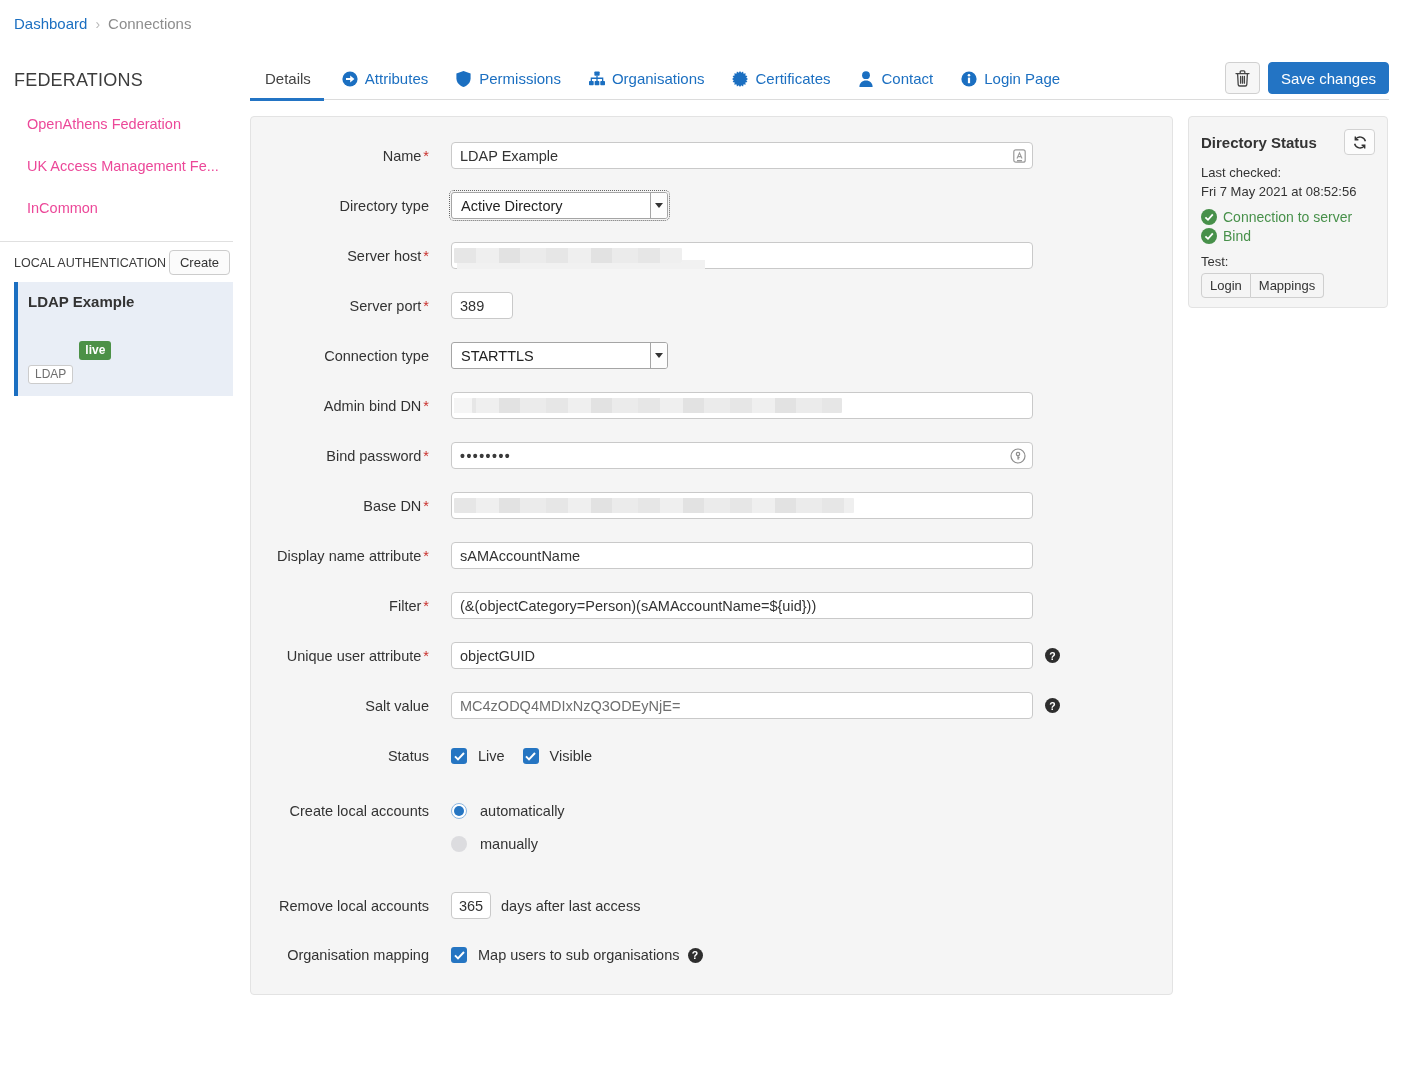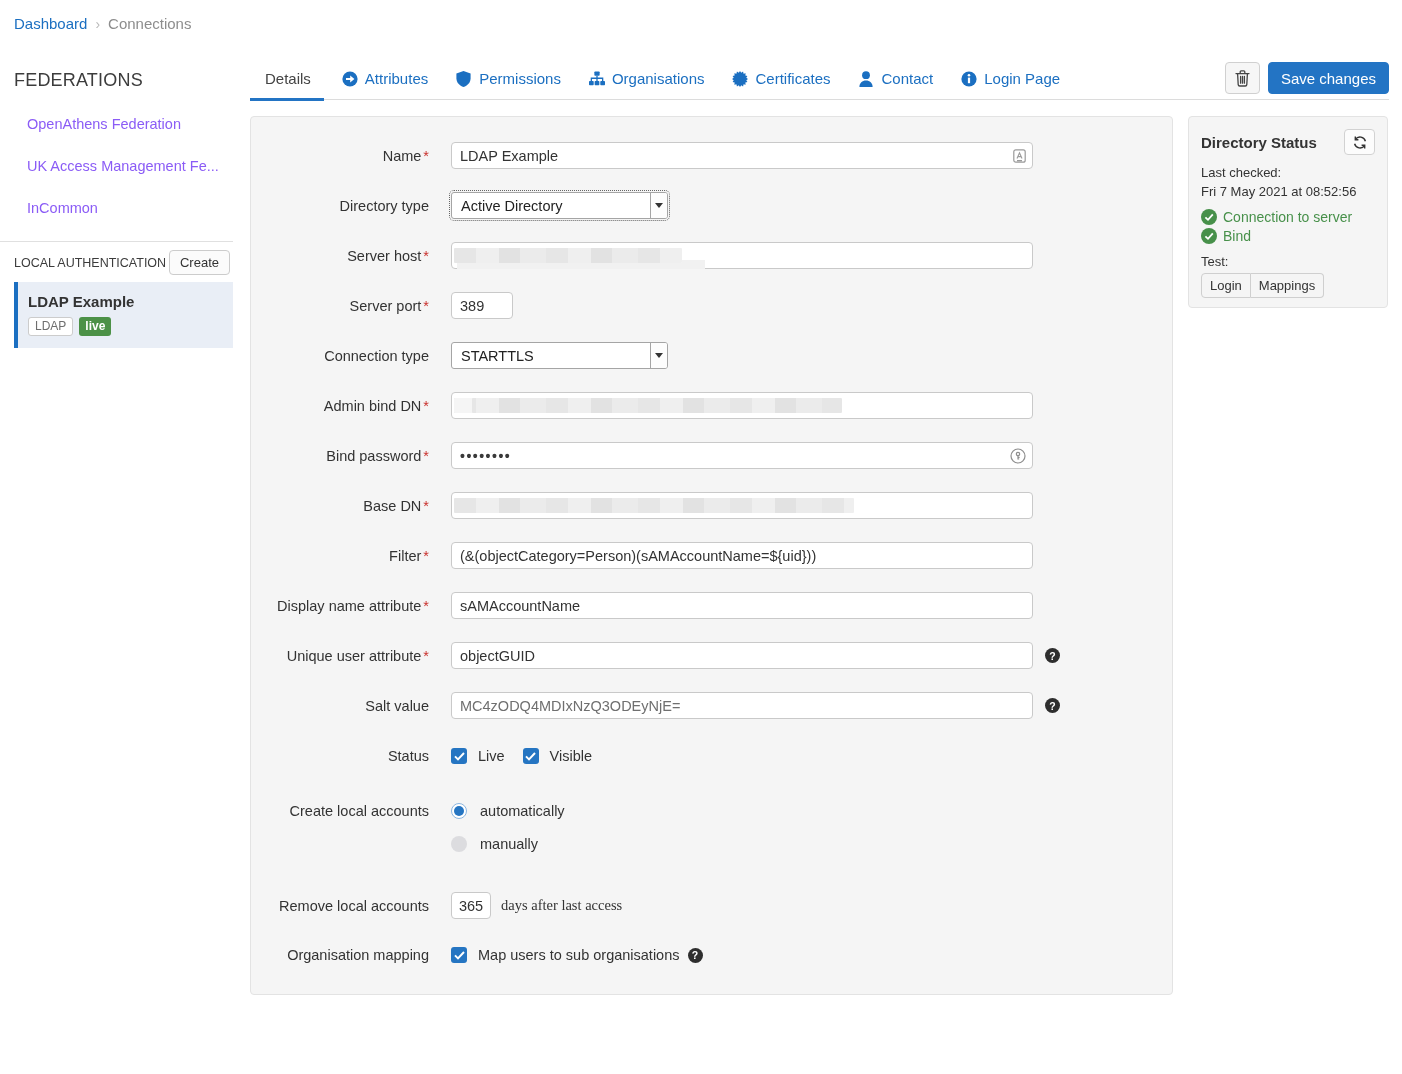--- a/index.html
+++ b/index.html
@@ -8,29 +8,29 @@
 
   
   .breadcrumb { position:absolute; top:15px; left:14px; font-size:15px; display:flex; align-items:center; gap:8px; }
   .breadcrumb a { color:#1b6fc1; text-decoration:none; }
   .crumb-sep { color:#b9b9b9; font-size:14px; }
   .crumb-current { color:#8d8d8d; }
 
   
   .sidebar { position:absolute; left:0; top:62px; width:233px; }
   .side-title { font-size:18px; color:#3c3c3c; padding:8px 14px 12px 14px; letter-spacing:.2px; }
-  .side-link { display:block; font-size:14.5px; color:#8b5cf6; text-decoration:none; padding:13px 12px 13px 27px; white-space:nowrap; overflow:hidden; text-overflow:ellipsis; }
+  .side-link { display:block; font-size:14.5px; color:#ec4899; text-decoration:none; padding:13px 12px 13px 27px; white-space:nowrap; overflow:hidden; text-overflow:ellipsis; }
   .side-divider { border:none; border-top:1px solid #e0e0e0; margin:12px 0 0 0; }
   .side-header-row { display:flex; align-items:center; justify-content:space-between; padding:8px 3px 7px 14px; }
   .side-header-row .side-title2 { font-size:12.5px; color:#3c3c3c; white-space:nowrap; }
   .create-btn { font-family:inherit; font-size:13px; color:#333; background:#fbfbfb; border:1px solid #ccc; border-radius:4px; padding:4px 10px; cursor:pointer; flex:none; }
   .conn-item { margin-left:14px; background:#e9eef6; border-left:4px solid #1b6fc1; padding:11px 12px 12px 10px; }
   .conn-title { font-size:15px; font-weight:bold; color:#333; }
   .conn-badges { margin-top:7px; display:flex; gap:6px; align-items:center; }
-  .badge-outline { font-size:12px; color:#6e6e6e; background:#fff; border:1px solid #ccc; border-radius:3px; padding:1px 6px 2px 6px; }
+  .badge-outline { font-size:12px; color:#6e6e6e; background:#fff; border:1px solid #ccc; border-radius:3px; padding:1px 6px 2px 6px;margin-top:48px; }
   .badge-green { font-size:12px; font-weight:bold; color:#fff; background:#4c9147; border-radius:3px; padding:2px 6px 3px 6px; }
 
   
   .main { position:absolute; left:250px; top:60px; width:1139px; }
   .tabbar { position:relative; height:40px; border-bottom:1px solid #dcdcdc; display:flex; align-items:flex-start; }
   .tab { display:flex; align-items:center; gap:7px; font-size:15px; color:#1b6fc1; text-decoration:none; padding:10px 10px 13px 10px; position:relative; }
   .tab .ticon { display:inline-flex; width:16px; height:16px; }
   .tab.active { color:#444; }
   .tab.active::after { content:""; position:absolute; left:0; right:0; bottom:-1px; height:3px; background:#2374c4; }
   .tab-actions { position:absolute; right:0; top:2px; display:flex; gap:8px;align-items:flex-end; }
@@ -72,21 +72,21 @@
   
   .cb { width:16px; height:16px; border-radius:3px; background:#2575c2; display:inline-flex; align-items:center; justify-content:center; flex:none; }
   .cb svg { display:block; }
   .cb-label { font-size:14.5px; color:#333; margin-left:11px; }
   .cb-group { display:flex; align-items:center; }
   .cb-group + .cb-group { margin-left:18px; }
   .radio-on { width:16px; height:16px; border-radius:50%; border:1px solid #8cb6e0; background:#fff; display:inline-flex; align-items:center; justify-content:center; flex:none; }
   .radio-on .dot { width:10px; height:10px; border-radius:50%; background:#2575c2; }
   .radio-off { width:16px; height:16px; border-radius:50%; background:#dcdcdf; flex:none; }
   .radio-label { font-size:14.5px; color:#333; margin-left:13px; }
-  .suffix-text { font-size:14.5px; color:#333; margin-left:10px;font-family:Liberation Serif, serif; }
+  .suffix-text { font-size:14.5px; color:#333; margin-left:10px; }
 
   .mb-status { margin-bottom:39px; }
   .mb-radio1 { margin-bottom:17px; }
   .mb-radio2 { margin-bottom:40px; }
   .mb-remove { margin-bottom:28px; }
   .mt-status { margin-top:29px; }
 
   
   .status-panel { width:200px; margin-left:15px; background:#f5f5f5; border:1px solid #e3e3e3; border-radius:4px; padding:12px 12px 9px 12px; }
   .sp-head { display:flex; align-items:center; justify-content:space-between; margin-bottom:10px; }
@@ -307,33 +307,33 @@
         <div class="frow">
           <label class="flabel"><span>Base DN</span><span class="req">*</span></label>
           <div class="fctrl">
             <div class="tinput w-full">
               <span class="redact redact-base"></span>
             </div>
           </div>
         </div>
 
         <div class="frow">
+          <label class="flabel"><span>Display name attribute</span><span class="req">*</span></label>
+          <div class="fctrl">
+            <div class="tinput w-full">
+                <span>sAMAccountName</span>
+              </div>
+          </div>
+        </div>
+
+        <div class="frow">
           <label class="flabel"><span>Filter</span><span class="req">*</span></label>
           <div class="fctrl">
             <div class="tinput w-full">
                 <span>(&amp;(objectCategory=Person)(sAMAccountName=${uid}))</span>
-              </div>
-          </div>
-        </div>
-
-        <div class="frow">
-          <label class="flabel"><span>Display name attribute</span><span class="req">*</span></label>
-          <div class="fctrl">
-            <div class="tinput w-full">
-                <span>sAMAccountName</span>
               </div>
           </div>
         </div>
 
         <div class="frow">
           <label class="flabel"><span>Unique user attribute</span><span class="req">*</span></label>
           <div class="fctrl">
             <div class="tinput w-full">
                 <span>objectGUID</span>
               </div>

